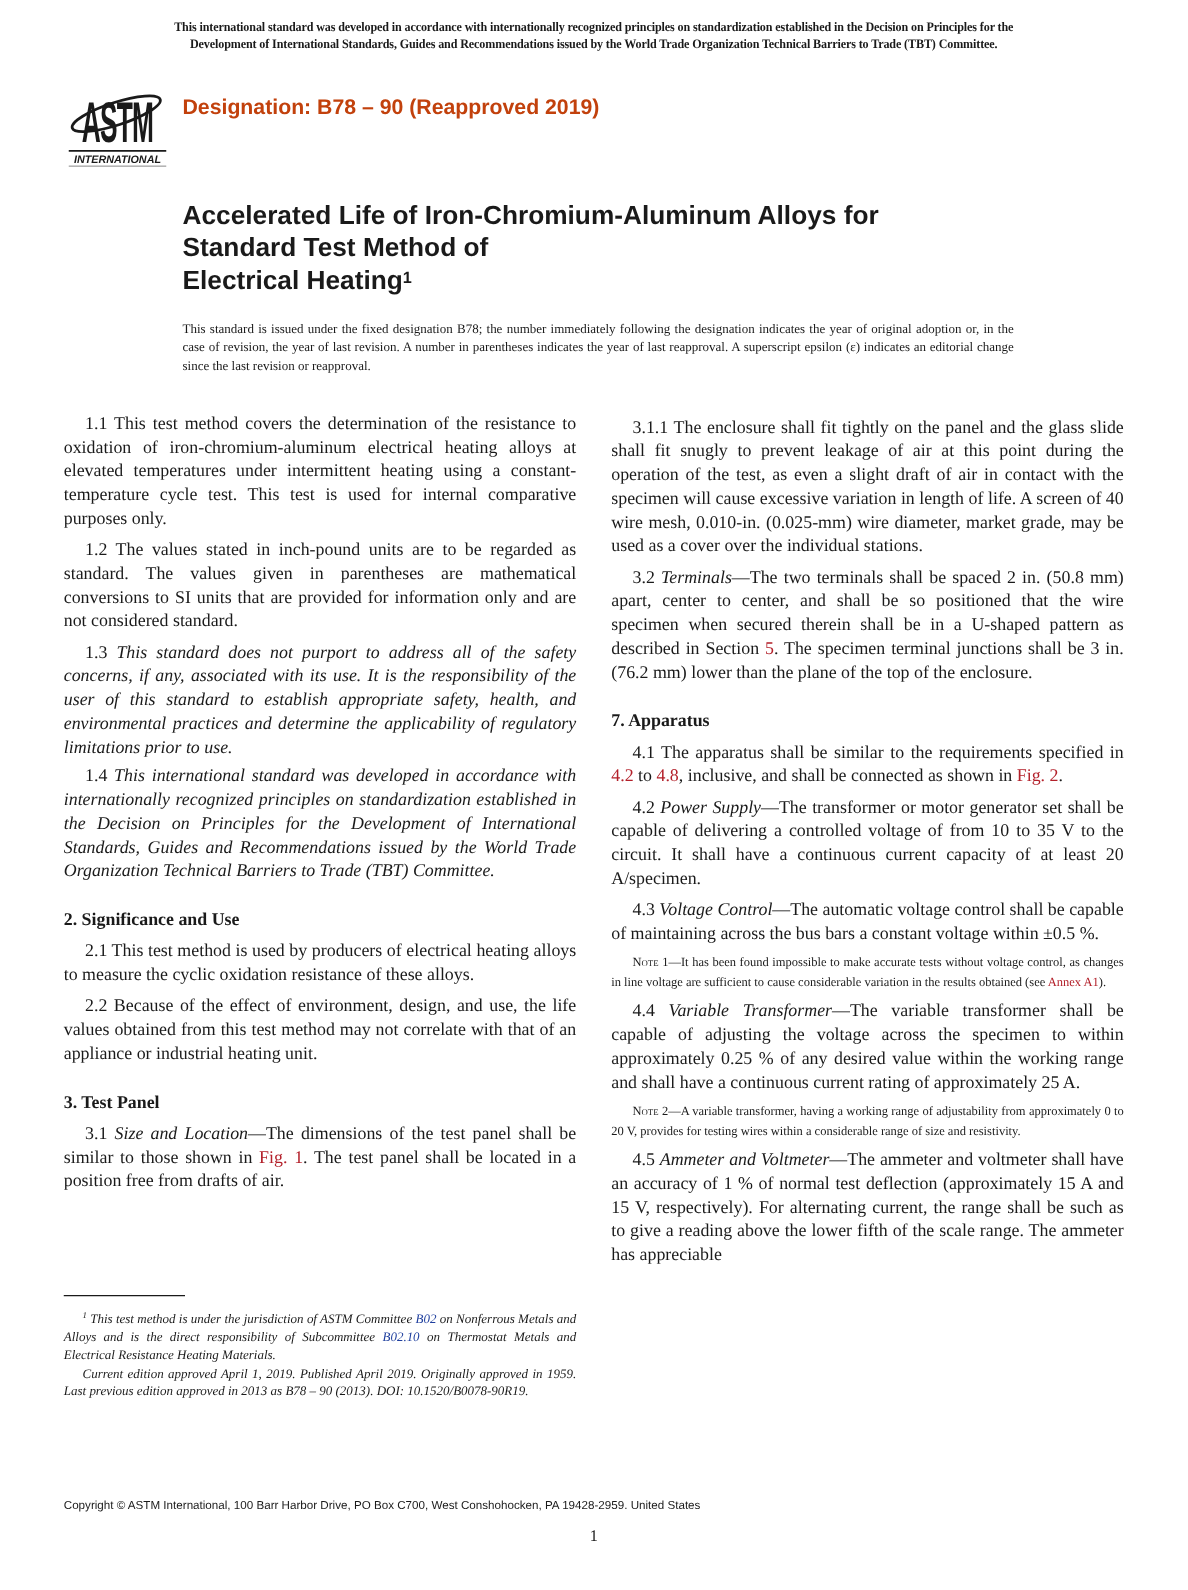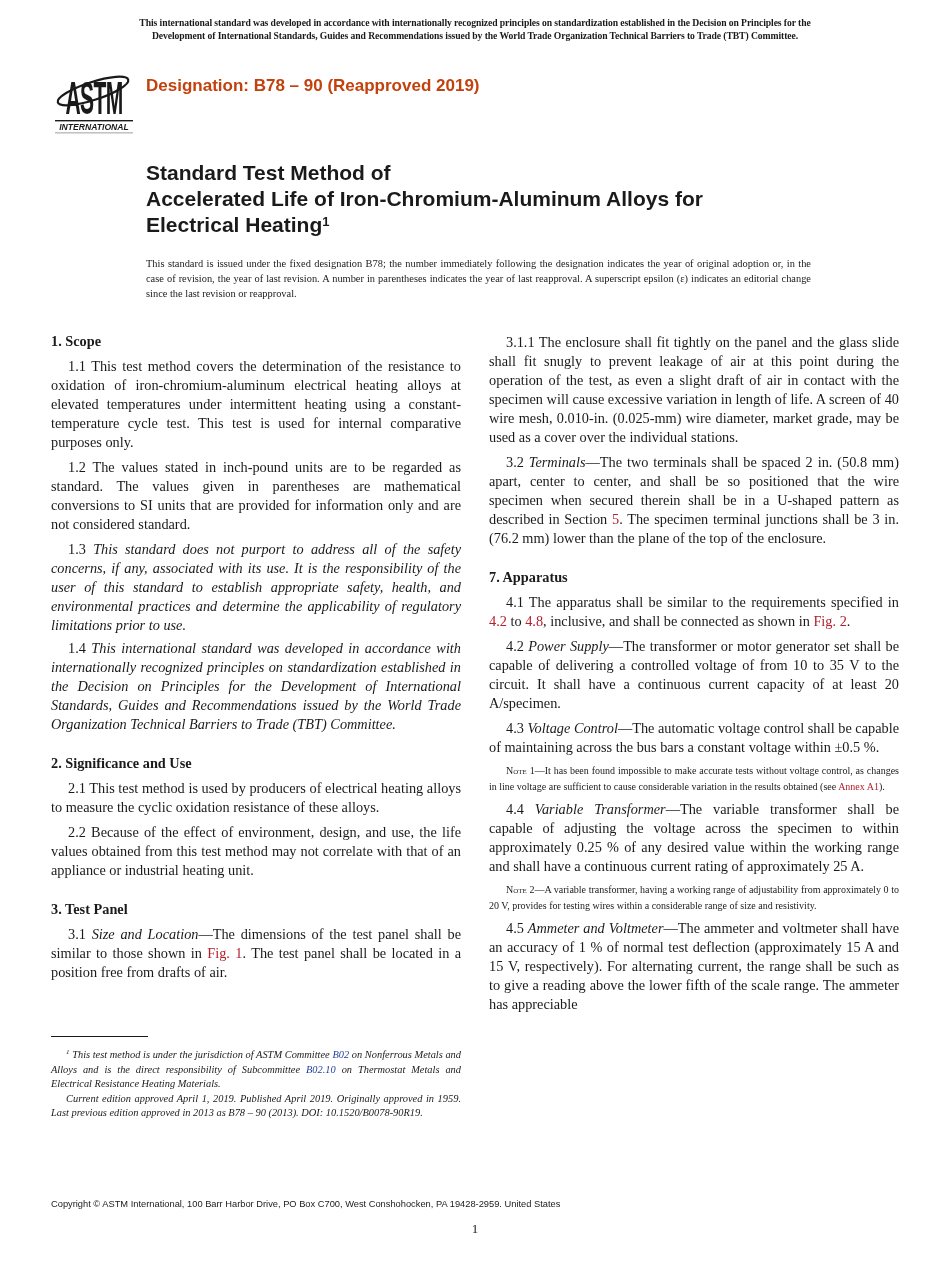--- a/index.html
+++ b/index.html
@@ -43,29 +43,28 @@
     <text x="41" y="50" text-anchor="middle" font-family="Liberation Sans, sans-serif" font-weight="bold" font-size="34" fill="#1a1a1a" transform="scale(0.62,1.35)" transform-origin="41 30" letter-spacing="-1">ASTM</text>
     <rect x="2" y="63" width="78" height="1.4" fill="#1a1a1a"></rect>
     <text x="41" y="73" text-anchor="middle" font-family="Liberation Sans, sans-serif" font-style="italic" font-weight="bold" font-size="8.6" fill="#1a1a1a">INTERNATIONAL</text>
     <rect x="2" y="75.5" width="78" height="0.8" fill="#888"></rect>
   </svg>
 </div>
 
 <div class="designation">Designation: B78 – 90 (Reapproved 2019)</div>
 
 <div class="title">
+  <div>Accelerated Life of Iron-Chromium-Aluminum Alloys for</div>
   <div>Standard Test Method of</div>
-  <div>Accelerated Life of Iron-Chromium-Aluminum Alloys for</div>
   <div><span>Electrical Heating</span><sup>1</sup></div>
 </div>
 
 <div class="issuance">This standard is issued under the fixed designation B78; the number immediately following the designation indicates the year of original adoption or, in the case of revision, the year of last revision. A number in parentheses indicates the year of last reapproval. A superscript epsilon (ε) indicates an editorial change since the last revision or reapproval.</div>
 
 <div class="col left">
-  <h2>1.  Scope</h2>
   <p>1.1  This test method covers the determination of the resistance to oxidation of iron-chromium-aluminum electrical heating alloys at elevated temperatures under intermittent heating using a constant-temperature cycle test. This test is used for internal comparative purposes only.</p>
   <p>1.2  The values stated in inch-pound units are to be regarded as standard. The values given in parentheses are mathematical conversions to SI units that are provided for information only and are not considered standard.</p>
   <p class="tight"><span>1.3 </span><em>This standard does not purport to address all of the safety concerns, if any, associated with its use. It is the responsibility of the user of this standard to establish appropriate safety, health, and environmental practices and determine the applicability of regulatory limitations prior to use.</em></p>
   <p><span>1.4 </span><em>This international standard was developed in accordance with internationally recognized principles on standardization established in the Decision on Principles for the Development of International Standards, Guides and Recommendations issued by the World Trade Organization Technical Barriers to Trade (TBT) Committee.</em></p>
   <div class="section-gap"></div>
   <h2>2.  Significance and Use</h2>
   <p>2.1 This test method is used by producers of electrical heating alloys to measure the cyclic oxidation resistance of these alloys.</p>
   <p>2.2 Because of the effect of environment, design, and use, the life values obtained from this test method may not correlate with that of an appliance or industrial heating unit.</p>
   <div class="section-gap"></div>
   <h2>3.  Test Panel</h2>

